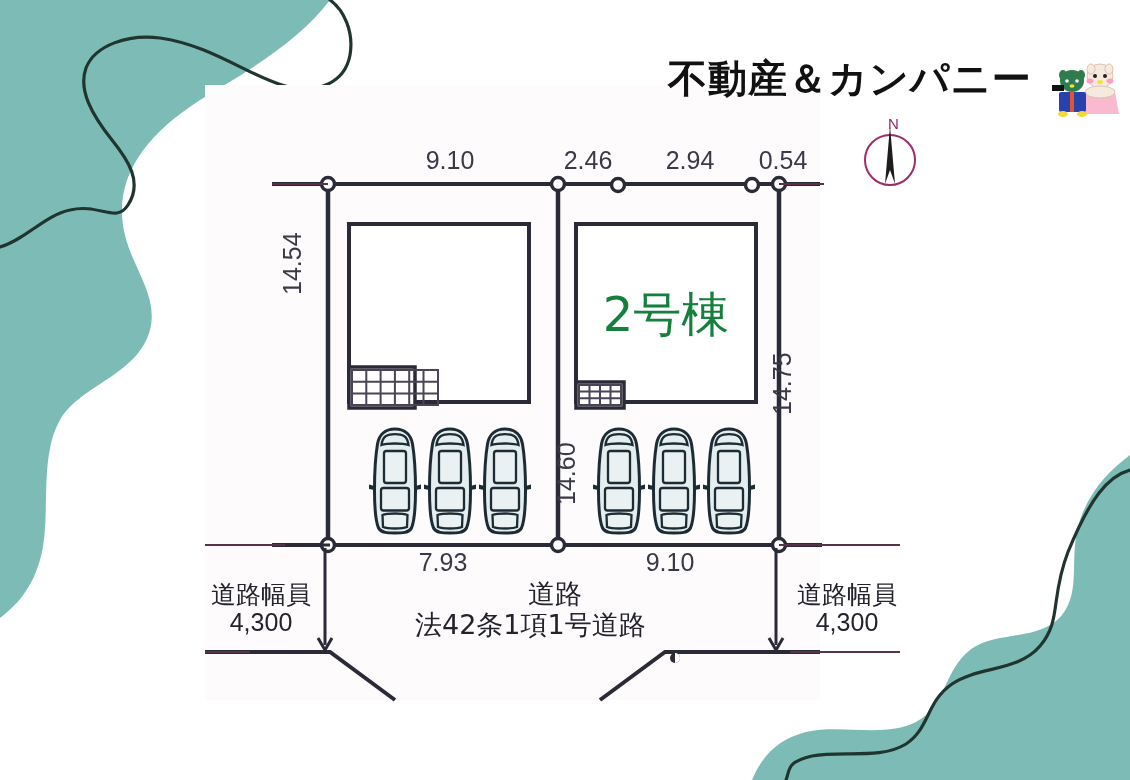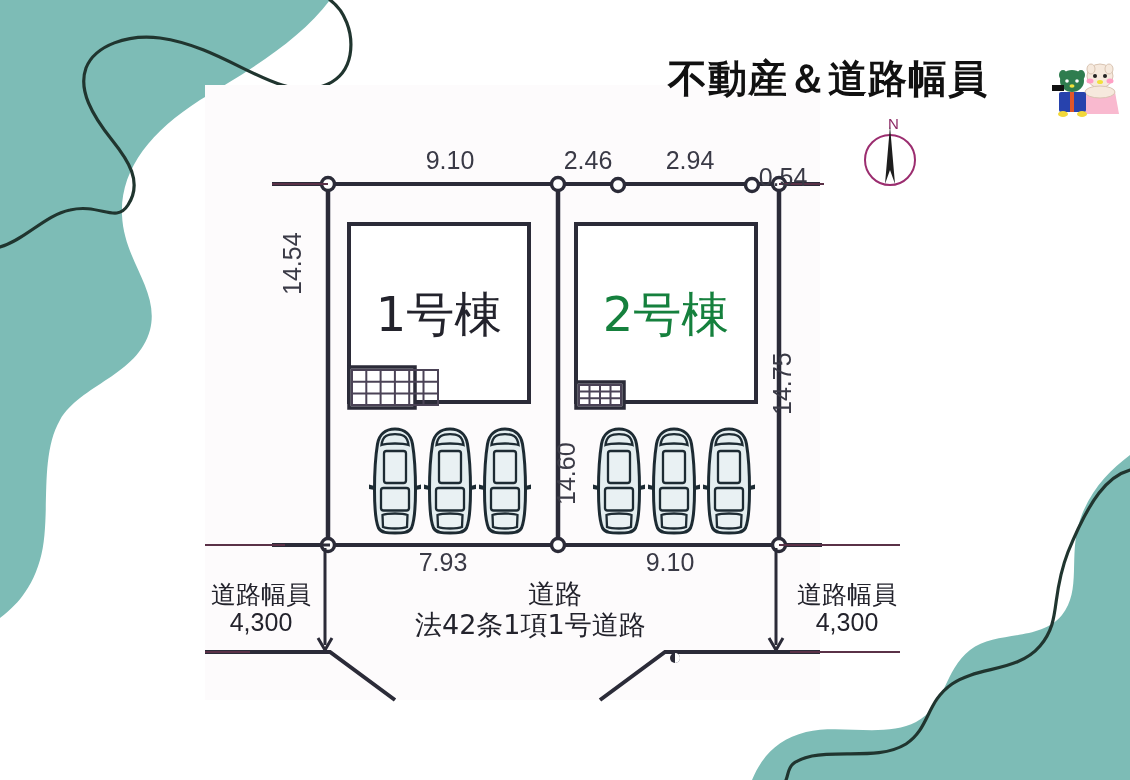--- a/index.html
+++ b/index.html
@@ -143,21 +143,21 @@
       <path d="M318,638 L325,650 L332,638" fill="none"></path>
       <line x1="776" y1="548" x2="776" y2="645"></line>
       <path d="M769,638 L776,650 L783,638" fill="none"></path>
     </g>
     <g stroke="#2b2b38" stroke-width="3">
       <line x1="285" y1="652" x2="330" y2="652"></line>
       <line x1="285" y1="545" x2="330" y2="545"></line>
     </g>
   </svg>
 
-  <div style="position:absolute;left:668px;top:52px;font-size:39px;letter-spacing:1px;color:#111;font-weight:bold;font-family:'DejaVu Sans',sans-serif;">不動産＆道路幅員</div>
+  <div style="position:absolute;left:668px;top:52px;font-size:39px;letter-spacing:1px;color:#111;font-weight:bold;font-family:'DejaVu Sans',sans-serif;">不動産＆カンパニー</div>
 
   <svg style="position:absolute;left:1052px;top:56px;" width="70" height="62">
     <g>
       <ellipse cx="48" cy="20" rx="13" ry="12" fill="#f6e9dd" stroke="#d9c4b2" stroke-width="1"></ellipse>
       <ellipse cx="39" cy="13" rx="4" ry="5" fill="#f6e9dd" stroke="#d9c4b2"></ellipse>
       <ellipse cx="57" cy="13" rx="4" ry="5" fill="#f6e9dd" stroke="#d9c4b2"></ellipse>
       <circle cx="43" cy="20" r="2" fill="#222"></circle>
       <circle cx="53" cy="20" r="2" fill="#222"></circle>
       <ellipse cx="38" cy="25" rx="3.5" ry="2.5" fill="#ff9ec4"></ellipse>
       <ellipse cx="58" cy="25" rx="3.5" ry="2.5" fill="#ff9ec4"></ellipse>
@@ -184,27 +184,26 @@
     <svg width="64" height="78">
       <text x="26" y="17" font-size="15" fill="#8d2a66" font-family="'Liberation Sans',sans-serif">N</text>
       <circle cx="28" cy="48" r="25" fill="none" stroke="#9b2d6f" stroke-width="2"></circle>
       <path d="M28,14 L33,72 L28,58 L23,72 Z" fill="#1d1d1d"></path>
     </svg>
   </div>
 
   <div style="position:absolute;left:395px;top:146px;width:110px;text-align:center;font-size:25px;color:#3a3a46;">9.10</div>
   <div style="position:absolute;left:558px;top:146px;width:60px;text-align:center;font-size:25px;color:#3a3a46;">2.46</div>
   <div style="position:absolute;left:650px;top:146px;width:80px;text-align:center;font-size:25px;color:#3a3a46;">2.94</div>
-  <div style="position:absolute;left:748px;top:146px;width:70px;text-align:center;font-size:25px;color:#3a3a46;margin-top:17px;">0.54</div>
+  <div style="position:absolute;left:748px;top:146px;width:70px;text-align:center;font-size:25px;color:#3a3a46;">0.54</div>
 
   <div style="position:absolute;left:278px;top:295px;font-size:25px;color:#3a3a46;transform:rotate(-90deg);transform-origin:left top;">14.54</div>
   <div style="position:absolute;left:552px;top:505px;font-size:25px;color:#3a3a46;transform:rotate(-90deg);transform-origin:left top;">14.60</div>
   <div style="position:absolute;left:768px;top:415px;font-size:25px;color:#3a3a46;transform:rotate(-90deg);transform-origin:left top;">14.75</div>
 
-  <div style="position:absolute;left:349px;top:283px;width:180px;text-align:center;font-size:48px;color:#23232c;font-family:'DejaVu Sans',sans-serif;">1号棟</div>
   <div style="position:absolute;left:576px;top:283px;width:180px;text-align:center;font-size:48px;color:#15803d;font-family:'DejaVu Sans',sans-serif;">2号棟</div>
 
   <div style="position:absolute;left:388px;top:548px;width:110px;text-align:center;font-size:25px;color:#3a3a46;">7.93</div>
   <div style="position:absolute;left:615px;top:548px;width:110px;text-align:center;font-size:25px;color:#3a3a46;">9.10</div>
 
   <div style="position:absolute;left:455px;top:576px;width:200px;text-align:center;font-size:27px;color:#23232c;font-family:'DejaVu Sans',sans-serif;">道路</div>
   <div style="position:absolute;left:415px;top:607px;width:280px;font-size:27px;color:#23232c;font-family:'DejaVu Sans',sans-serif;">法42条1項1号道路</div>
 
   <div style="position:absolute;left:196px;top:578px;width:130px;text-align:center;font-size:25px;color:#23232c;font-family:'DejaVu Sans',sans-serif;">道路幅員</div>
   <div style="position:absolute;left:196px;top:608px;width:130px;text-align:center;font-size:25px;color:#23232c;">4,300</div>

